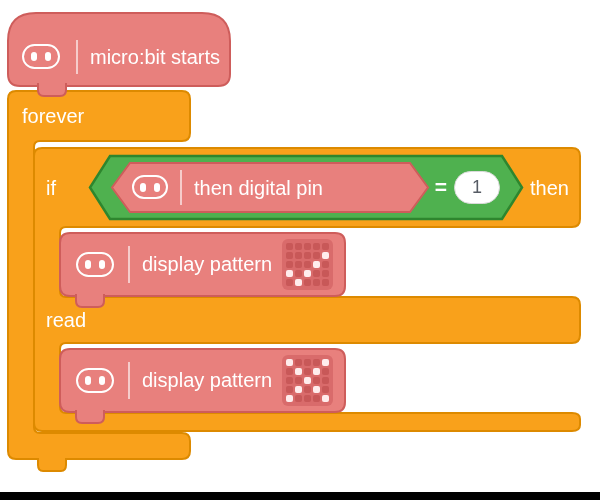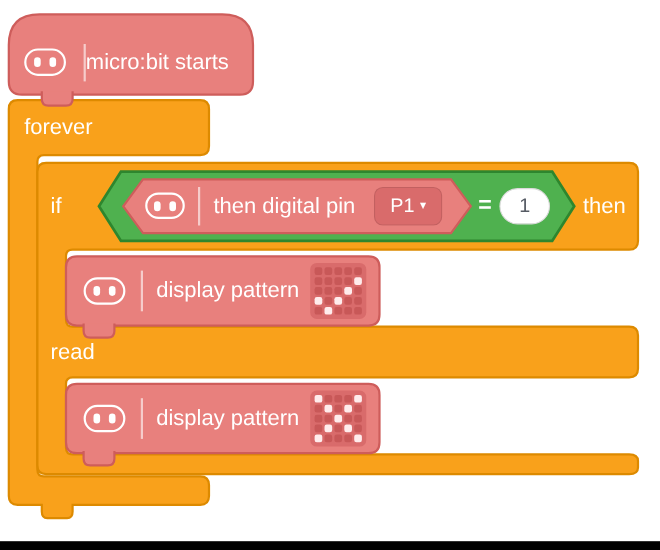--- a/index.html
+++ b/index.html
@@ -63,35 +63,31 @@
     <path class="pink-block" d="M 36,13 H 202 Q 230,13 230,41 V 74 Q 230,86 218,86 H 20 Q 8,86 8,74 V 41 Q 8,13 36,13 Z"></path>
     <path class="pink-tab-fill" d="M 38,83 H 66 V 90 Q 66,96 60,96 H 44 Q 38,96 38,90 Z"></path>
     <path class="pink-tab-stroke" d="M 38,83 V 90 Q 38,96 44,96 H 60 Q 66,96 66,90 V 83"></path>
   </svg>
 
   <span class="icon-face face-lg" style="left:22px;top:44px;">
     <i class="eye"></i>
     <i class="eye"></i>
   </span>
   <span class="divider" style="left:76px;top:40px;height:34px;"></span>
-  <span class="blabel" style="left:78px;top:43px;">micro:bit starts</span>
+  <span class="blabel" style="left:90px;top:43px;">micro:bit starts</span>
 
   <span class="blabel" style="left:22px;top:102px;text-align:right;">forever</span>
 
   <span class="blabel" style="left:46px;top:174px;">if</span>
   <span class="icon-face face-sm" style="left:132px;top:175px;">
     <i class="eye"></i>
     <i class="eye"></i>
   </span>
   <span class="divider" style="left:180px;top:170px;height:35px;"></span>
   <span class="blabel" style="left:194px;top:174px;">then digital pin</span>
-  <span class="dropdown" style="left:340px;top:170px;width:62px;height:35px;">
-    <span>P1</span>
-    <span class="caret">▾</span>
-  </span>
   <span class="equals" style="left:430px;top:173px;width:22px;">=</span>
   <span class="num-oval" style="left:454px;top:171px;width:46px;height:33px;">1</span>
   <span class="blabel" style="left:530px;top:174px;">then</span>
 
   <span class="icon-face face-lg" style="left:76px;top:252px;">
     <i class="eye"></i>
     <i class="eye"></i>
   </span>
   <span class="divider" style="left:128px;top:246px;height:37px;"></span>
   <span class="blabel" style="left:142px;top:250px;">display pattern</span>

